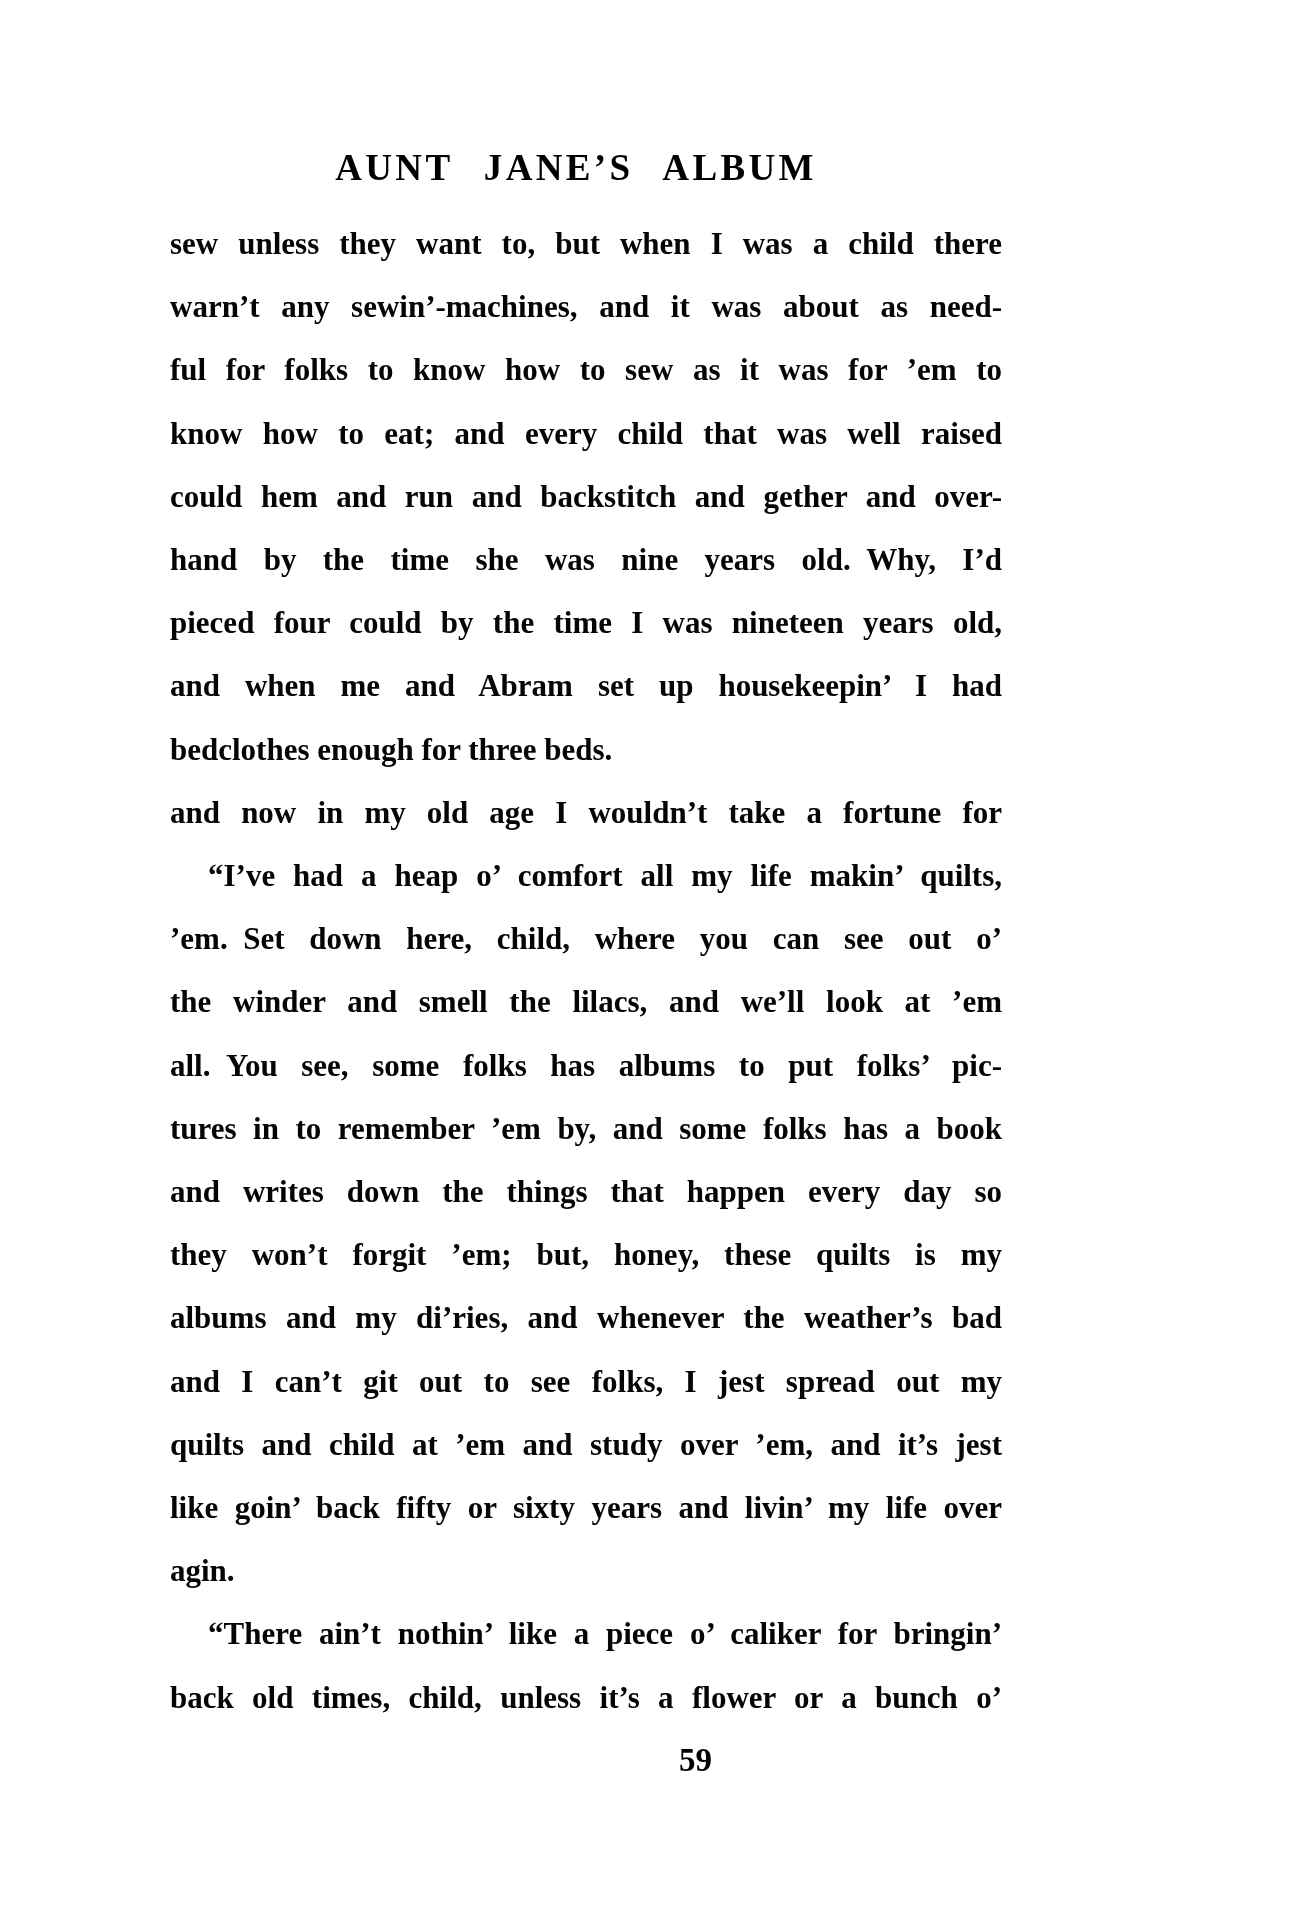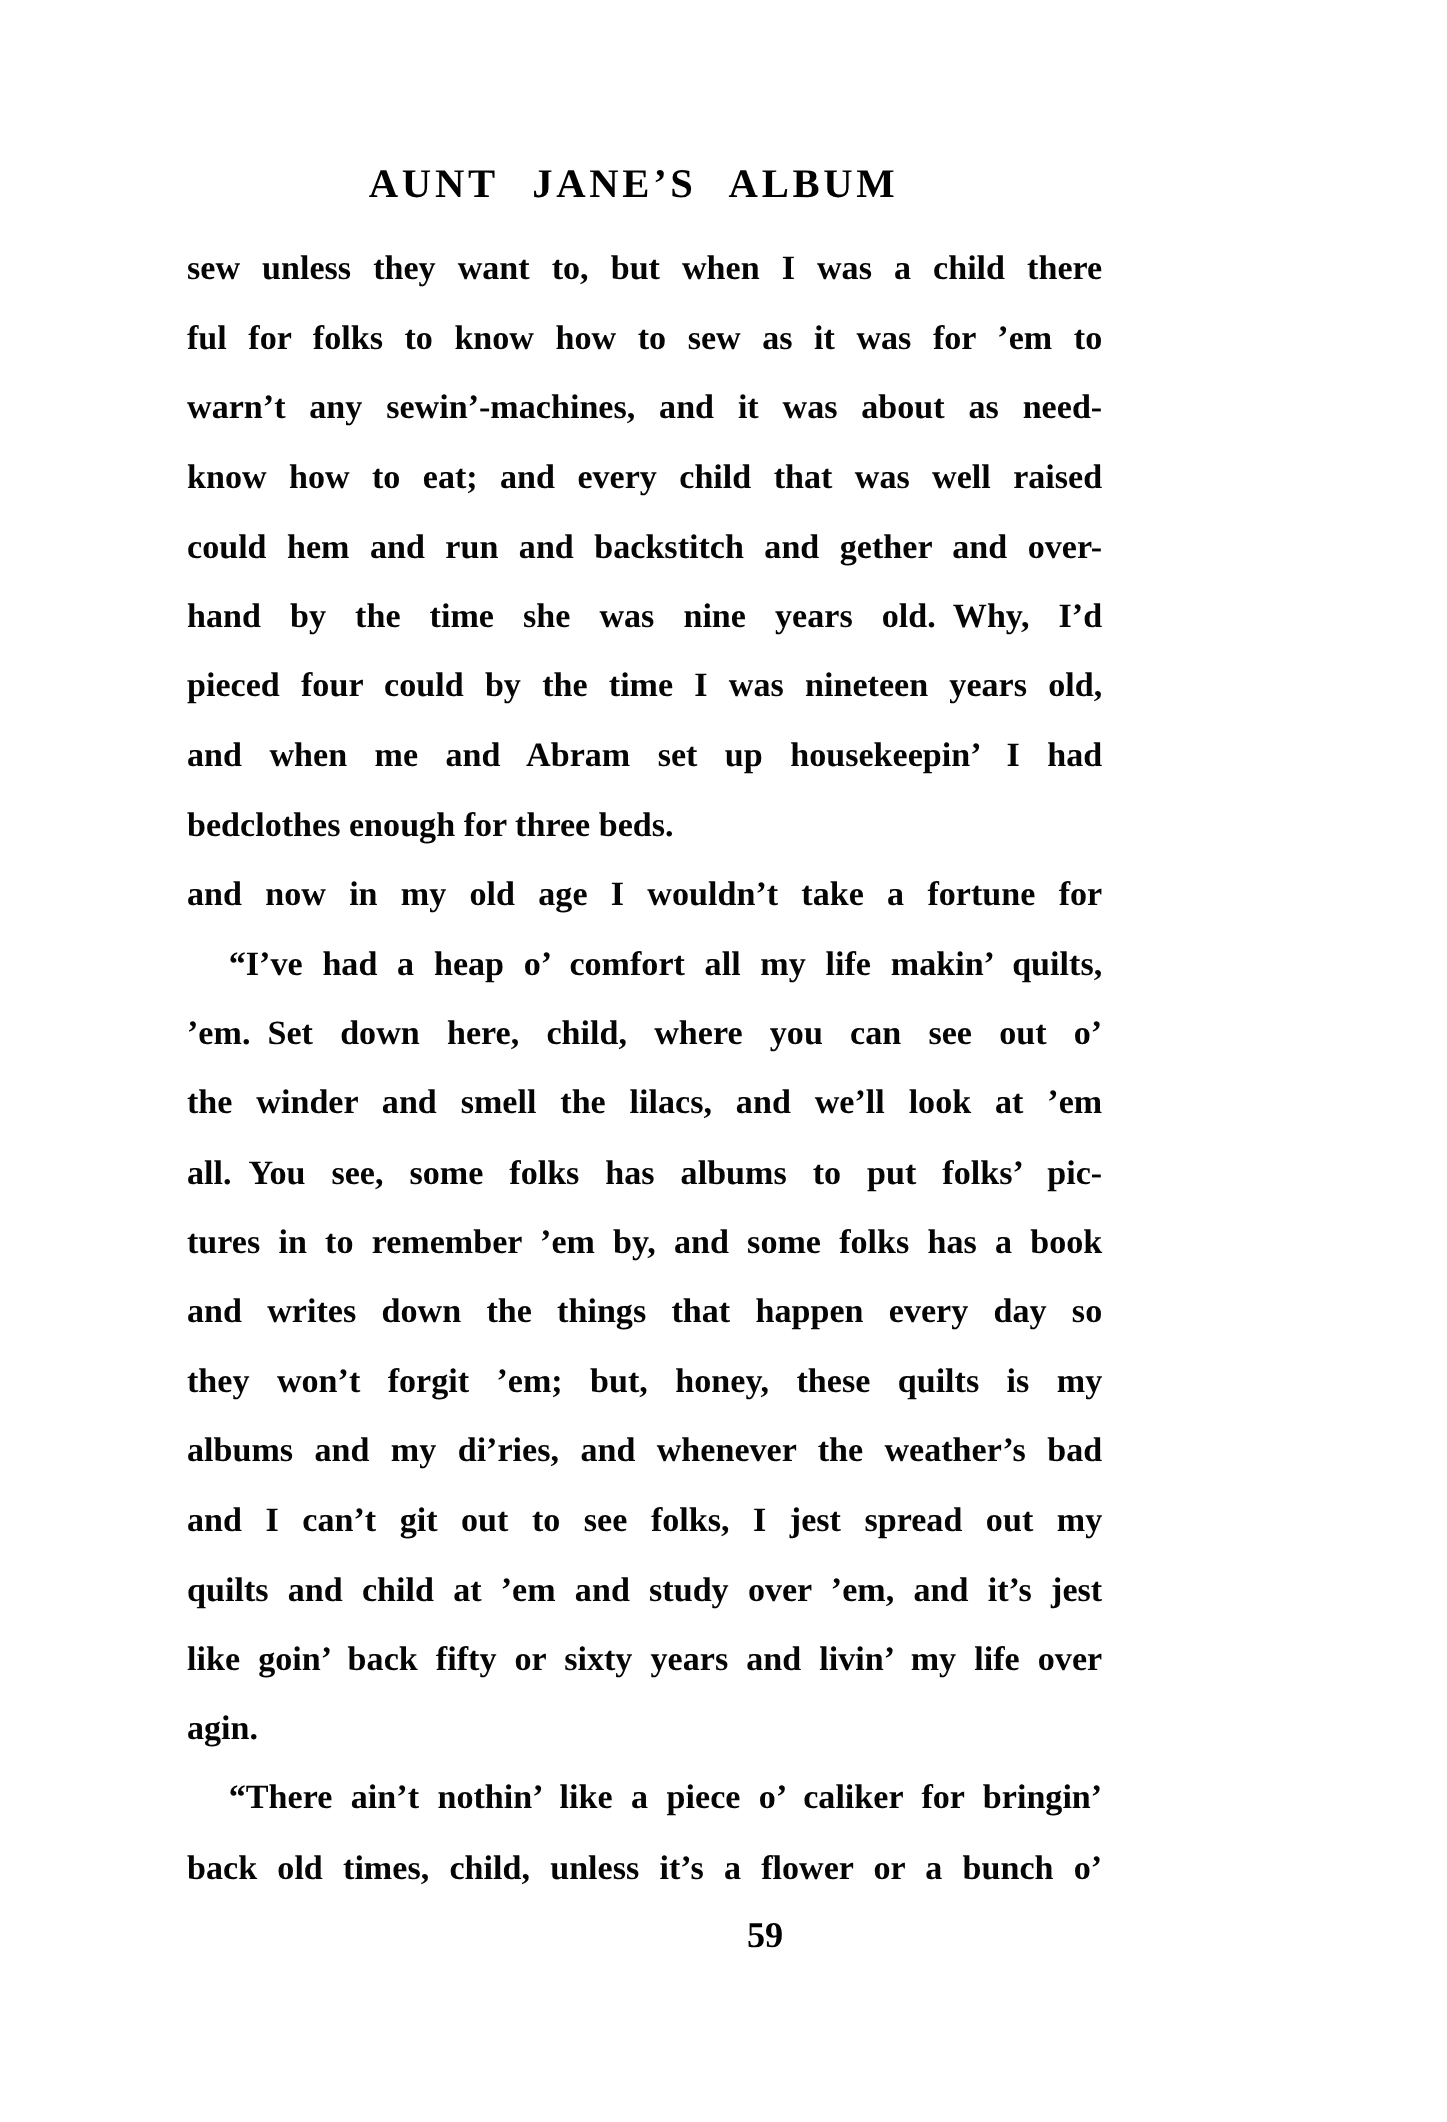--- a/index.html
+++ b/index.html
@@ -64,22 +64,22 @@
 </style>
 </head>
 <body>
 
 <div class="page">
   <h1 class="running-head">AUNT JANE’S ALBUM</h1>
 
   <div class="body-text">
       <div class="paragraph">
         <div class="line">sew unless they want to, but when I was a child there</div>
+        <div class="line">warn’t any sewin’-machines, and it was about as need-</div>
         <div class="line">ful for folks to know how to sew as it was for ’em to</div>
-        <div class="line">warn’t any sewin’-machines, and it was about as need-</div>
         <div class="line">know how to eat; and every child that was well raised</div>
         <div class="line">could hem and run and backstitch and gether and over-</div>
         <div class="line">hand by the time she was nine years old. Why, I’d</div>
         <div class="line">pieced four could by the time I was nineteen years old,</div>
         <div class="line">and when me and Abram set up housekeepin’ I had</div>
         <div class="line flush">bedclothes enough for three beds.</div>
       </div>
       <div class="paragraph">
         <div class="line">and now in my old age I wouldn’t take a fortune for</div>
         <div class="line indent">“I’ve had a heap o’ comfort all my life makin’ quilts,</div>

